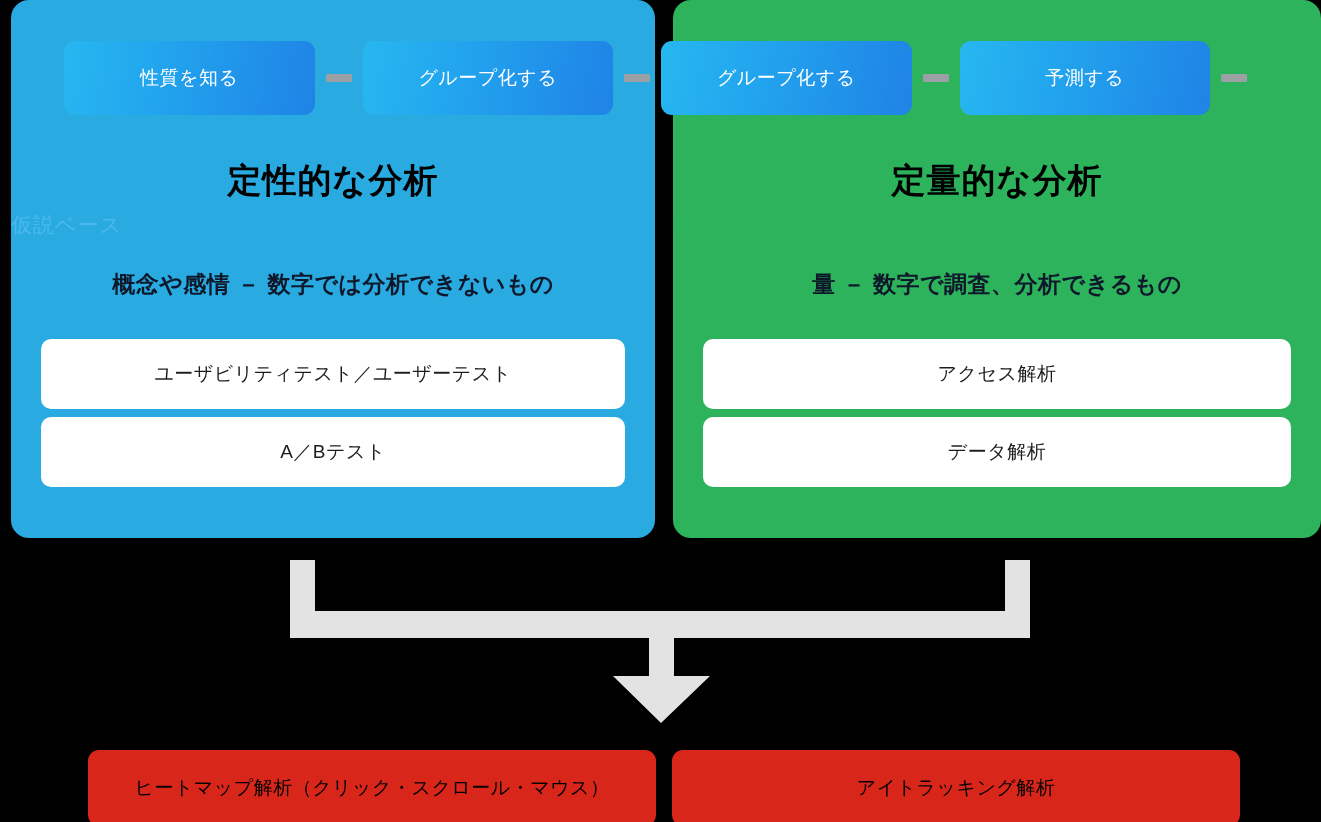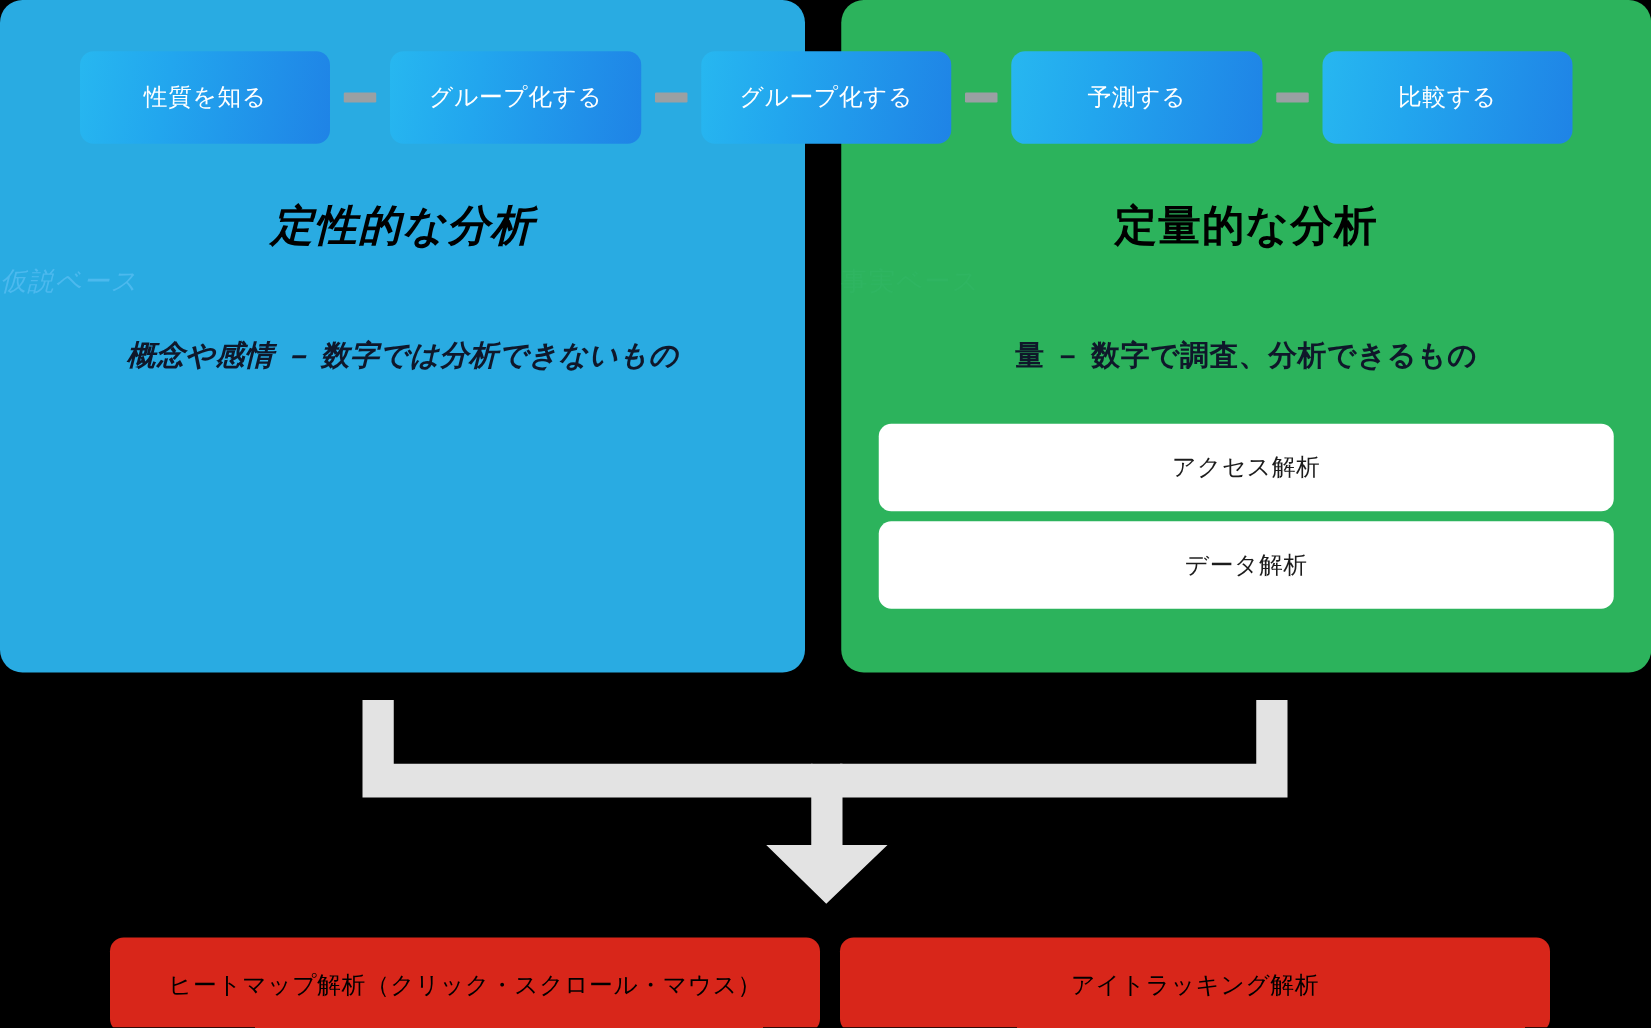--- a/index.html
+++ b/index.html
@@ -19,24 +19,23 @@
   }
 
   
   .panel {
     position: absolute;
     top: 0;
     height: 538px;
     border-radius: 18px;
   }
   .panel-qual {
-    left: 0;
+    left: 11px;
     width: 644px;
     background: #29abe2;
-    font-style: italic;
   }
   .panel-quant {
     left: 673px;
     width: 648px;
     background: #2cb35c;
   }
 
   
   .chip-row {
     position: absolute;
@@ -151,20 +150,24 @@
 </style>
 </head>
 <body>
 
 <div id="canvas">
 
   <div class="panel panel-qual">
     <div class="panel-title">定性的な分析</div>
     <div class="panel-sub">仮説ベース</div>
     <div class="panel-desc">概念や感情 － 数字では分析できないもの</div>
+    <div class="method-list">
+      <div class="method-box">ユーザビリティテスト／ユーザーテスト</div>
+      <div class="method-box">A／Bテスト</div>
+    </div>
   </div>
 
   <div class="panel panel-quant">
     <div class="panel-title">定量的な分析</div>
     <div class="panel-sub">事実ベース</div>
     <div class="panel-desc">量 － 数字で調査、分析できるもの</div>
     <div class="method-list">
       <div class="method-box">アクセス解析</div>
       <div class="method-box">データ解析</div>
     </div>
@@ -172,21 +175,20 @@
 
   <div class="chip-row">
     <div class="chip">性質を知る</div>
     <div class="chip-link"></div>
     <div class="chip">グループ化する</div>
     <div class="chip-link"></div>
     <div class="chip">グループ化する</div>
     <div class="chip-link"></div>
     <div class="chip">予測する</div>
     <div class="chip-link"></div>
-    <div class="chip">比較する</div>
   </div>
 
   <svg class="arrow-layer" viewBox="0 0 1321 822" xmlns="http://www.w3.org/2000/svg">
     <path d="M 290,560
              L 315,560
              L 315,611
              L 650,611
              L 650,638
              L 315,638
              L 290,638 Z" fill="#e3e3e3"></path>

